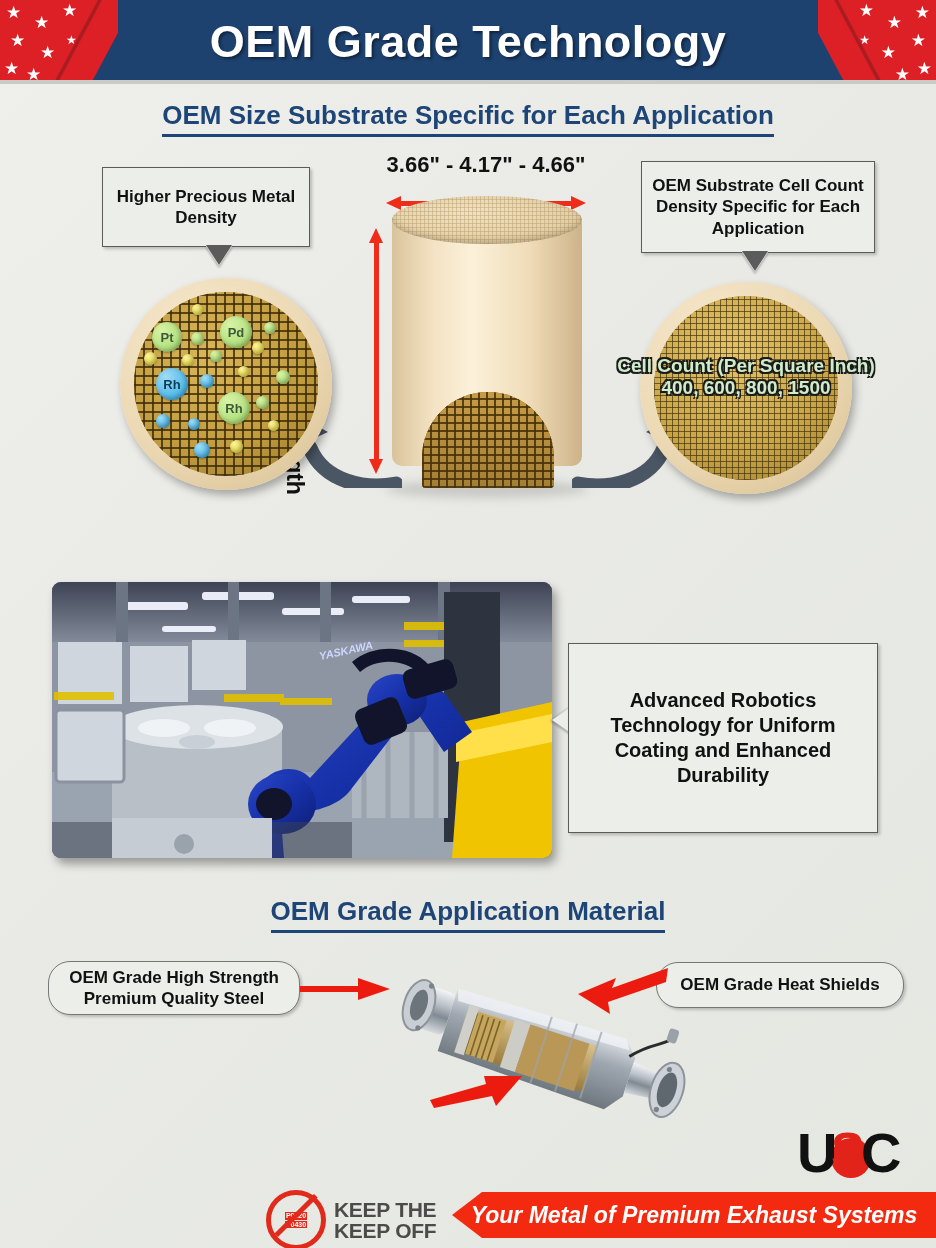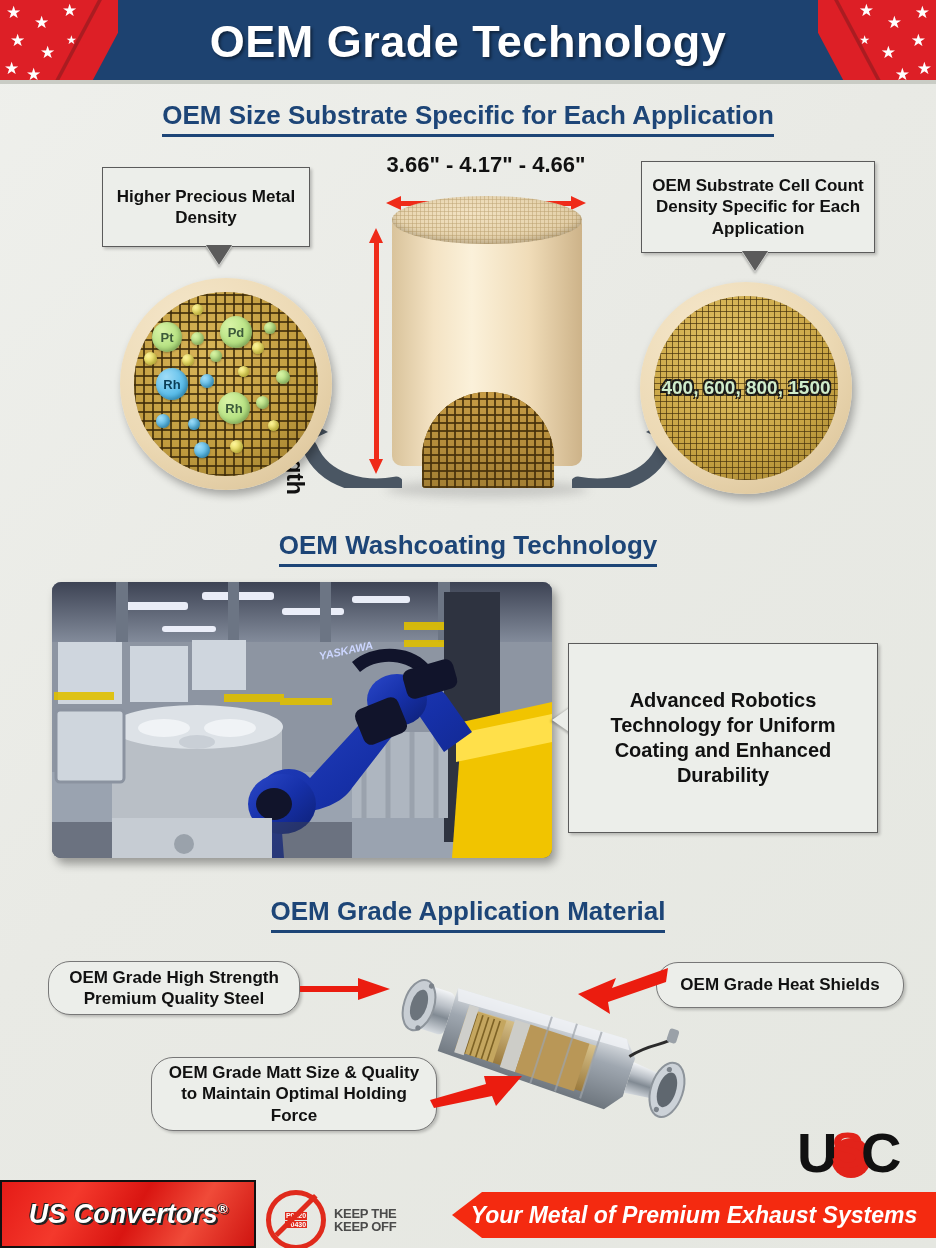--- a/index.html
+++ b/index.html
@@ -145,21 +145,21 @@
   .usc-red span{font-style:italic;font-weight:bold;font-size:27px;color:#fff;
         text-shadow:2px 2px 0 #222, -1px -1px 0 #222;}
   .usc-red span sup{font-size:13px;vertical-align:super;}
   .keep{position:absolute;left:266px;top:14px;display:flex;align-items:center;gap:8px;}
   .no-sym{position:relative;width:50px;height:50px;border-radius:50%;
         border:5px solid #e02a1c;display:flex;align-items:center;justify-content:center;}
   .no-sym .slash{position:absolute;left:-3px;top:18px;width:56px;height:5px;background:#e02a1c;
         transform:rotate(-45deg);}
   .no-sym .codes{font-size:7px;font-weight:bold;color:#e02a1c;line-height:1.05;text-align:center;}
   .no-sym .codes span{display:block;background:#e02a1c;color:#fff;padding:0 1px;margin:1px 0;}
-  .keep .txt{font-size:13px;font-weight:bold;color:#4b4b4b;line-height:1.02;letter-spacing:-.3px;}
+  .keep .txt{font-size:21px;font-weight:bold;color:#4b4b4b;line-height:1.02;letter-spacing:-.3px;}
   .banner{position:absolute;left:452px;top:16px;width:484px;height:46px;
         background:#f42a10;display:flex;align-items:center;justify-content:center;
         clip-path:polygon(30px 0,100% 0,100% 100%,30px 100%,0 50%);}
   .banner span{font-style:italic;font-weight:bold;font-size:23px;color:#fff;}
   .usc-logo{position:absolute;left:795px;top:1122px;width:128px;height:62px;}
 </style>
 </head>
 <body>
 
 <div class="page">
@@ -265,25 +265,23 @@
       <span class="pm yellow" style="left:10px;top:60px;width:13px;height:13px"></span>
       <span class="pm yellow" style="left:134px;top:128px;width:11px;height:11px"></span>
     </div>
   </div>
 
   <div class="circle fine" style="left:640px;top:282px">
     <div class="inner">
         <div class="grid"></div>
       </div>
   </div>
+  <div class="cellcount" style="left:596px;top:355px">Cell Count (Per Square Inch)</div>
   <div class="cellcount" style="left:596px;top:377px">400, 600, 800, 1500</div>
 
-  <div class="sec-head" style="top:530px">
-    <span class="u">OEM Washcoating Technology</span>
-  </div>
 
   <div class="photo">
     <svg viewBox="0 0 500 276" width="500" height="276" preserveAspectRatio="none">
       <defs>
         <linearGradient id="ceil" x1="0" y1="0" x2="0" y2="1">
           <stop offset="0" stop-color="#3d4354"></stop>
             <stop offset="1" stop-color="#8e97a6"></stop>
         </linearGradient>
         <linearGradient id="bluearm" x1="0" y1="0" x2="1" y2="1">
           <stop offset="0" stop-color="#2a47c9"></stop>
@@ -420,23 +418,20 @@
     </svg>
   </div>
 
   <div class="pill" style="left:48px;top:961px;width:252px;height:54px">
     <span>OEM Grade High Strength Premium Quality Steel</span>
   </div>
   <svg class="redarrow" style="left:300px;top:976px;width:92px;height:26px" viewBox="0 0 92 26">
     <path d="M0 10 L58 10 L58 2 L90 13 L58 24 L58 16 L0 16 Z" fill="#eb1c0f"></path>
   </svg>
 
-  <div class="pill" style="left:151px;top:1057px;width:286px;height:74px">
-    <span>OEM Grade Matt Size &amp; Quality to Maintain Optimal Holding Force</span>
-  </div>
   <svg class="redarrow" style="left:430px;top:1062px;width:96px;height:46px" viewBox="0 0 96 46">
     <path d="M0 38 L56 22 L54 14 L92 14 L66 44 L62 34 L4 46 Z" fill="#eb1c0f"></path>
   </svg>
 
   <div class="pill" style="left:656px;top:962px;width:248px;height:46px">
     <span>OEM Grade Heat Shields</span>
   </div>
   <svg class="redarrow" style="left:576px;top:966px;width:92px;height:50px" viewBox="0 0 92 50">
     <path d="M92 2 L36 22 L40 12 L2 28 L34 48 L32 36 L90 16 Z" fill="#eb1c0f"></path>
   </svg>
@@ -444,23 +439,20 @@
   <div class="usc-logo">
     <svg viewBox="0 0 128 62" width="128" height="62">
       <circle cx="56" cy="36" r="20" fill="#e2231a"></circle>
       <text x="2" y="50" font-family="Liberation Sans, sans-serif" font-size="56" font-weight="bold" fill="#111">U</text>
       <text x="36" y="46" font-family="Liberation Sans, sans-serif" font-size="50" font-weight="bold" fill="#e2231a">S</text>
       <text x="66" y="50" font-family="Liberation Sans, sans-serif" font-size="56" font-weight="bold" fill="#111">C</text>
     </svg>
   </div>
 
   <div class="footer">
-    <div class="usc-red">
-      <span><span>US Convertors</span><sup>®</sup></span>
-    </div>
     <div class="keep">
       <div class="no-sym">
         <div class="codes">
           <span>P0420</span>
           <span>P0430</span>
         </div>
         <div class="slash"></div>
       </div>
       <div class="txt">
         <div>KEEP THE</div>

